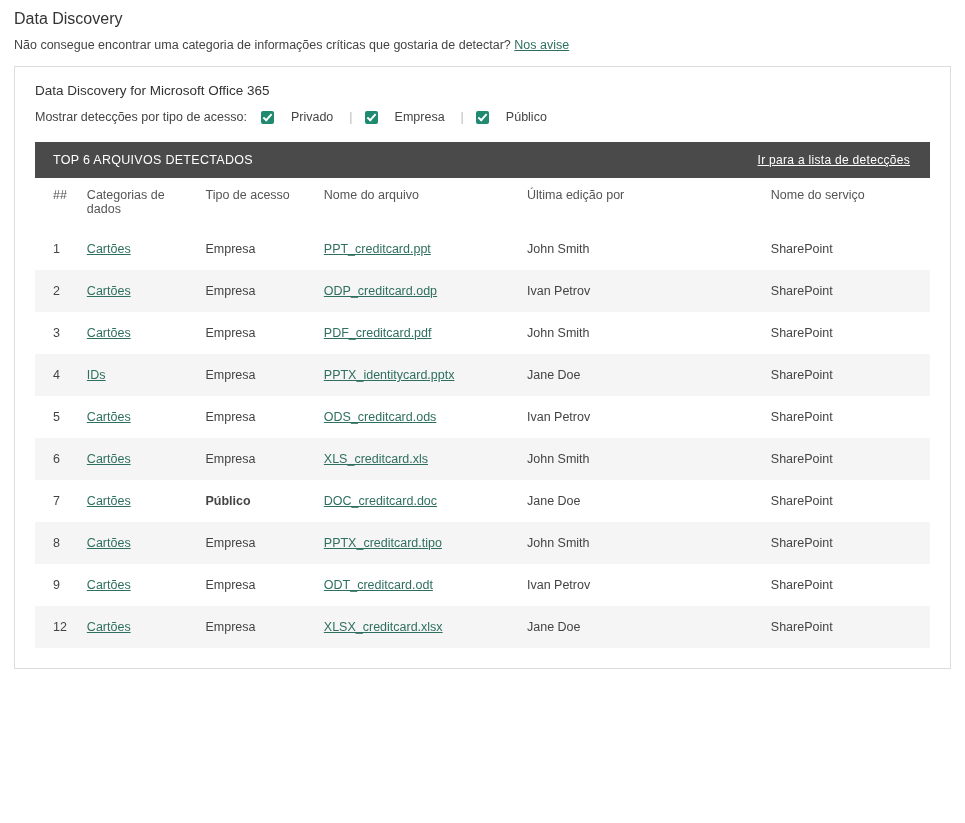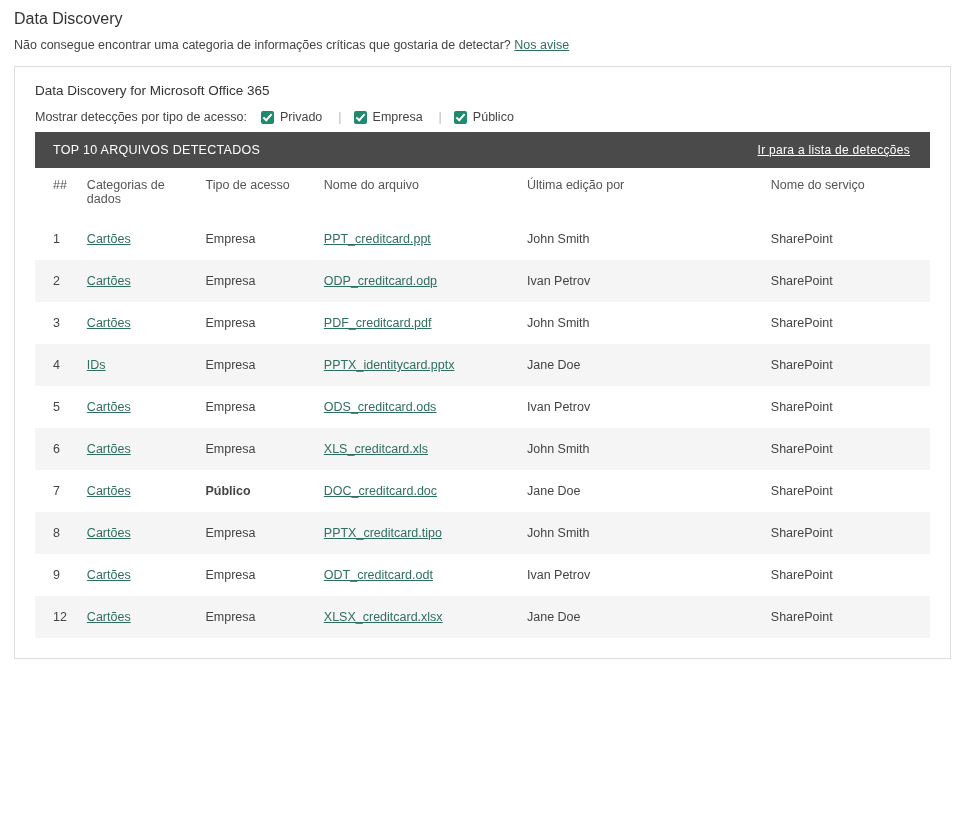--- a/index.html
+++ b/index.html
@@ -46,27 +46,28 @@
   .panel-title {
     font-size: 13.5px;
     color: #333333;
     margin-bottom: 12px;
   }
   .filter-row {
     display: flex;
     align-items: center;
     font-size: 12.5px;
     color: #444444;
-    margin-bottom: 8px;
+    margin-bottom: 18px;
   }
   .filter-label { margin-right: 14px; }
   .checkbox-item {
     display: flex;
     align-items: center;
     margin-right: 4px;
+    gap: 11px;
   }
   .cb {
     width: 13px;
     height: 13px;
     border-radius: 2px;
     background: #1f8a70;
     position: relative;
     display: inline-block;
     margin-right: 6px;
     flex: 0 0 auto;
@@ -170,21 +171,21 @@
 
       <span class="divider-pipe">|</span>
 
       <label class="checkbox-item">
         <span class="cb"></span>
         <span class="cb-label">Público</span>
       </label>
     </div>
 
     <div class="table-header-bar">
-      <span>TOP 10 ARQUIVOS DETECTADOS</span>
+      <span>TOP 6 ARQUIVOS DETECTADOS</span>
       <a href="#">Ir para a lista de detecções</a>
     </div>
 
     <table class="dd">
       <thead>
         <tr>
           <th class="col-num">##</th>
           <th class="col-cat">Categorias de dados</th>
           <th class="col-type">Tipo de acesso</th>
           <th class="col-file">Nome do arquivo</th>

